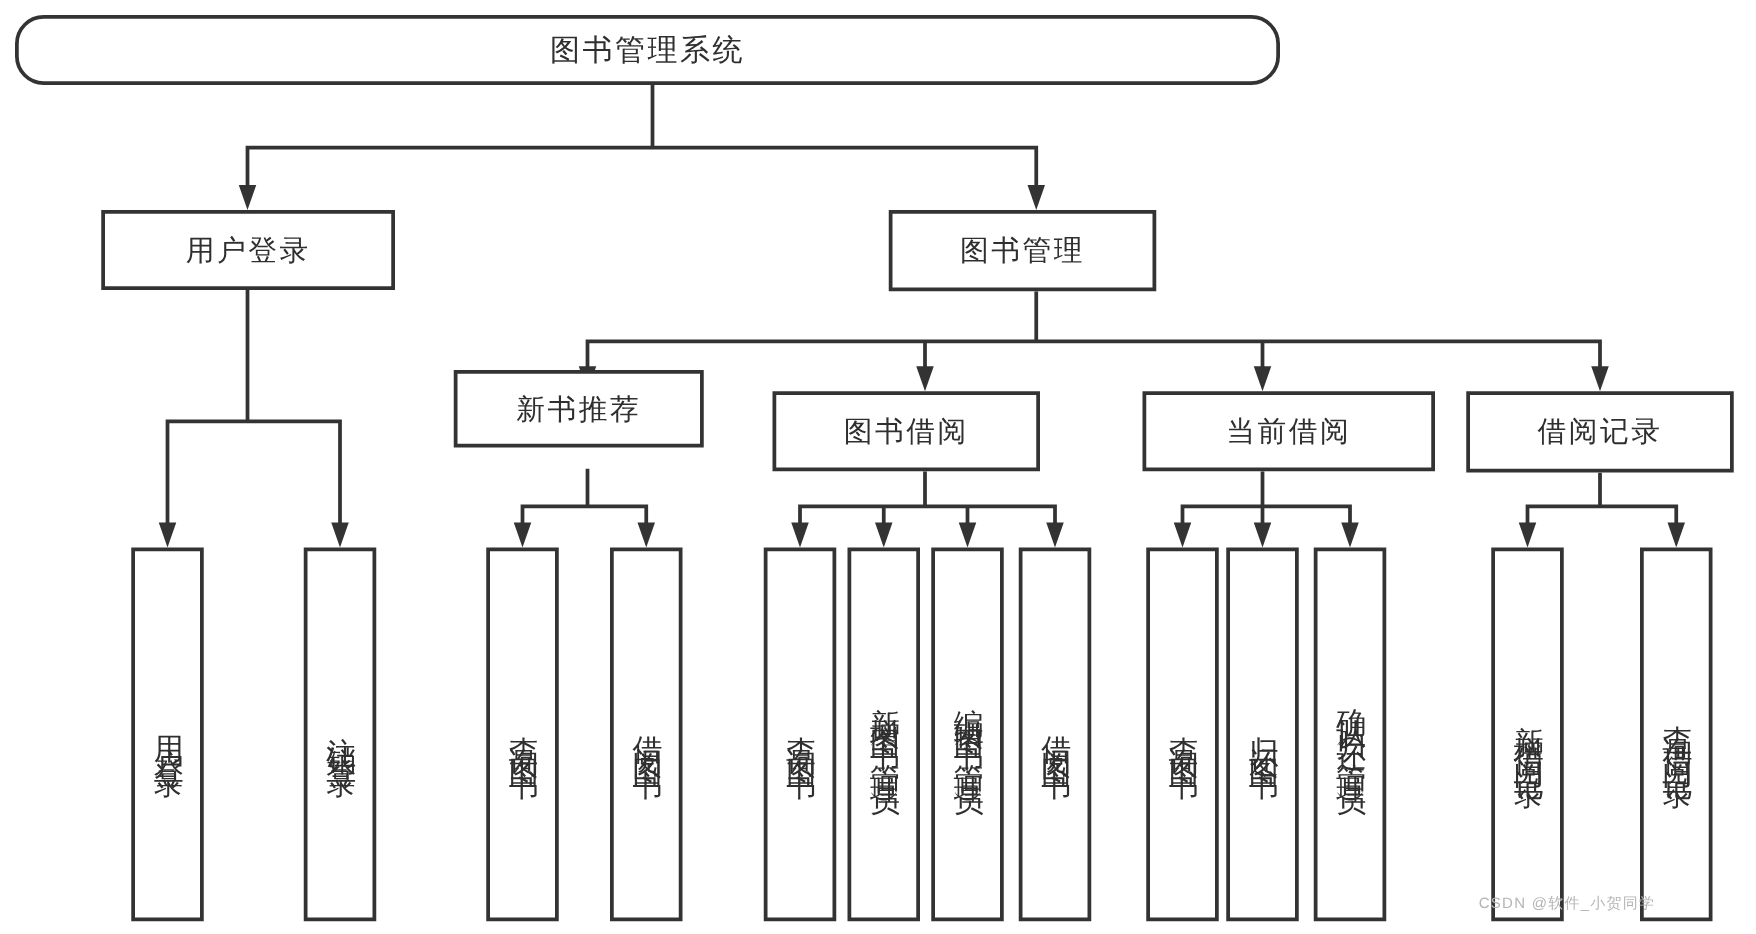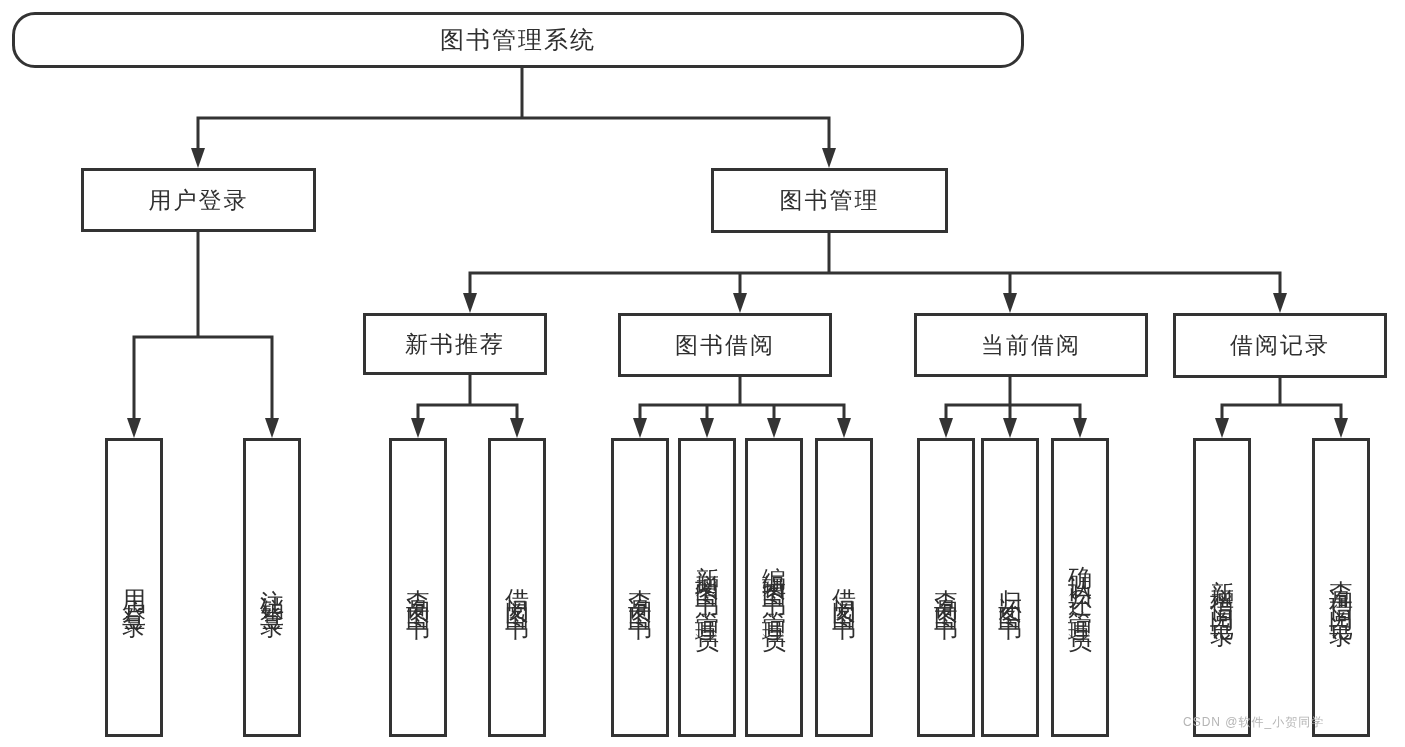--- a/index.html
+++ b/index.html
@@ -55,23 +55,23 @@
     text-orientation:mixed;
     font-size:24px;
     letter-spacing:9px;
     line-height:1;
     white-space:nowrap;
   }
   
   #n-root{left:12px;top:12px;width:1012px;height:56px;font-size:24px;border-radius:23px;}
   
   #n-user-login{left:81px;top:168px;width:235px;height:64px;}
-  #n-book-mgmt{left:711px;top:168px;width:237px;height:65px;}
-  
-  #n-new-book{left:363px;top:313px;width:184px;height:62px;}
+  #n-book-mgmt{left:711px;top:168px;width:214px;height:65px;}
+  
+  #n-new-book{left:363px;top:296px;width:200px;height:62px;}
   #n-borrow{left:618px;top:313px;width:214px;height:64px;}
   #n-current{left:914px;top:313px;width:234px;height:64px;}
   #n-records{left:1173px;top:313px;width:214px;height:65px;}
   
   .leaf{top:438px;height:299px;width:58px;}
   #lf-ul-0{left:105px;}
   #lf-ul-1{left:243px;}
   #lf-nb-0{left:389px;}
   #lf-nb-1{left:488px;}
   #lf-bb-0{left:611px;}

